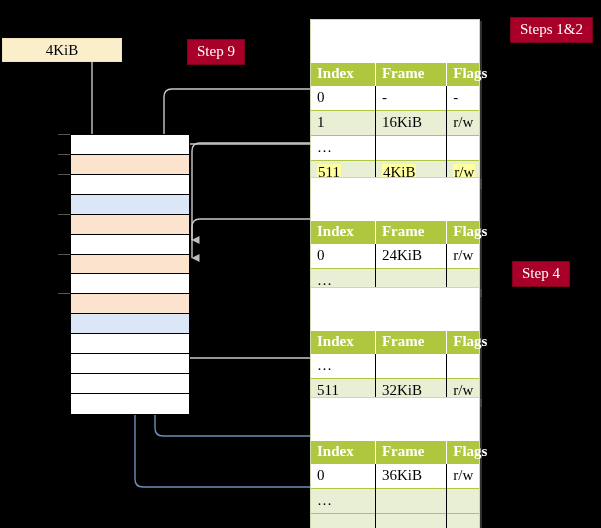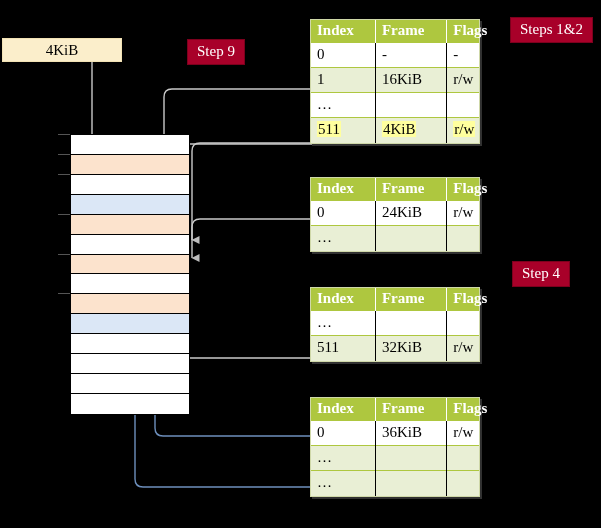--- a/index.html
+++ b/index.html
@@ -68,20 +68,21 @@
     position:absolute;
     border:1px solid #cfd8a8;
     background:#ffffff;
     box-sizing:border-box;
     box-shadow:2px 2px 0 rgba(90,90,90,.55);
   }
   .ptable table{
     border-collapse:collapse;
     width:100%;
     table-layout:fixed;
+    margin-top:43px;
   }
   .ptable th{
     background:#aec73f;
     color:#ffffff;
     font-weight:bold;
     font-size:15px;
     text-align:left;
     padding:2px 6px 3px 6px;
     border-right:1px solid #ffffff;
     height:22px;

